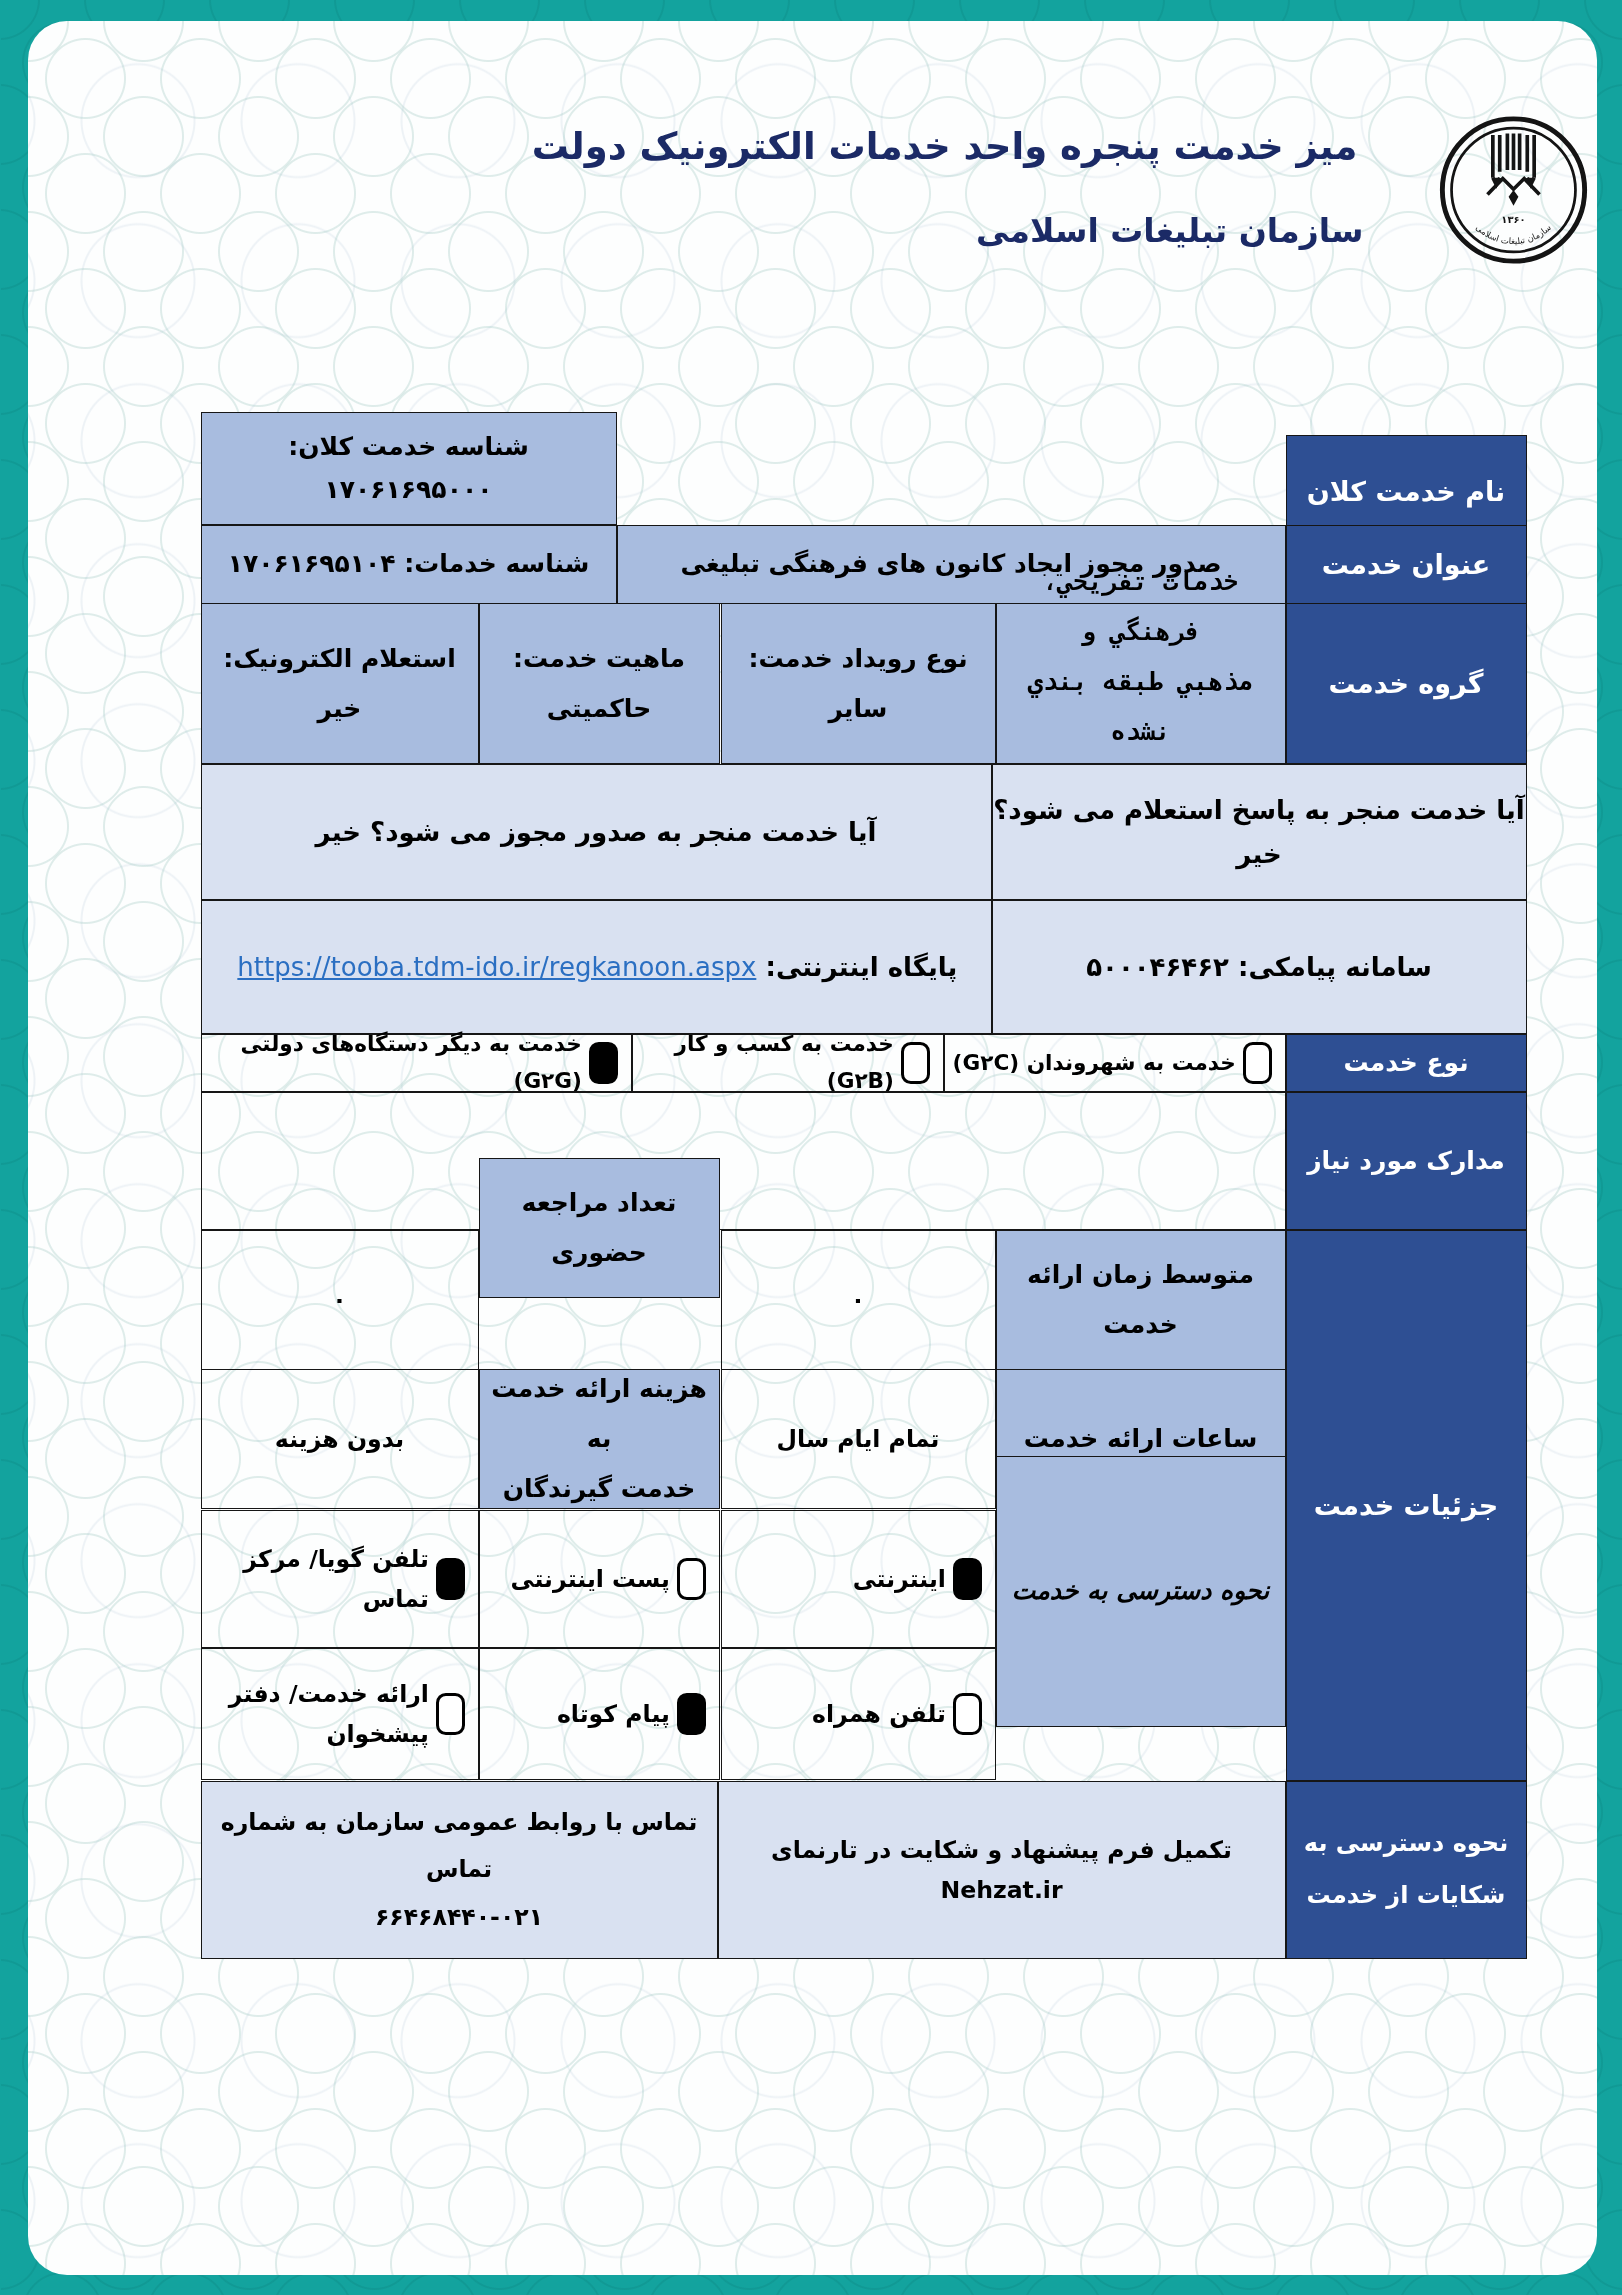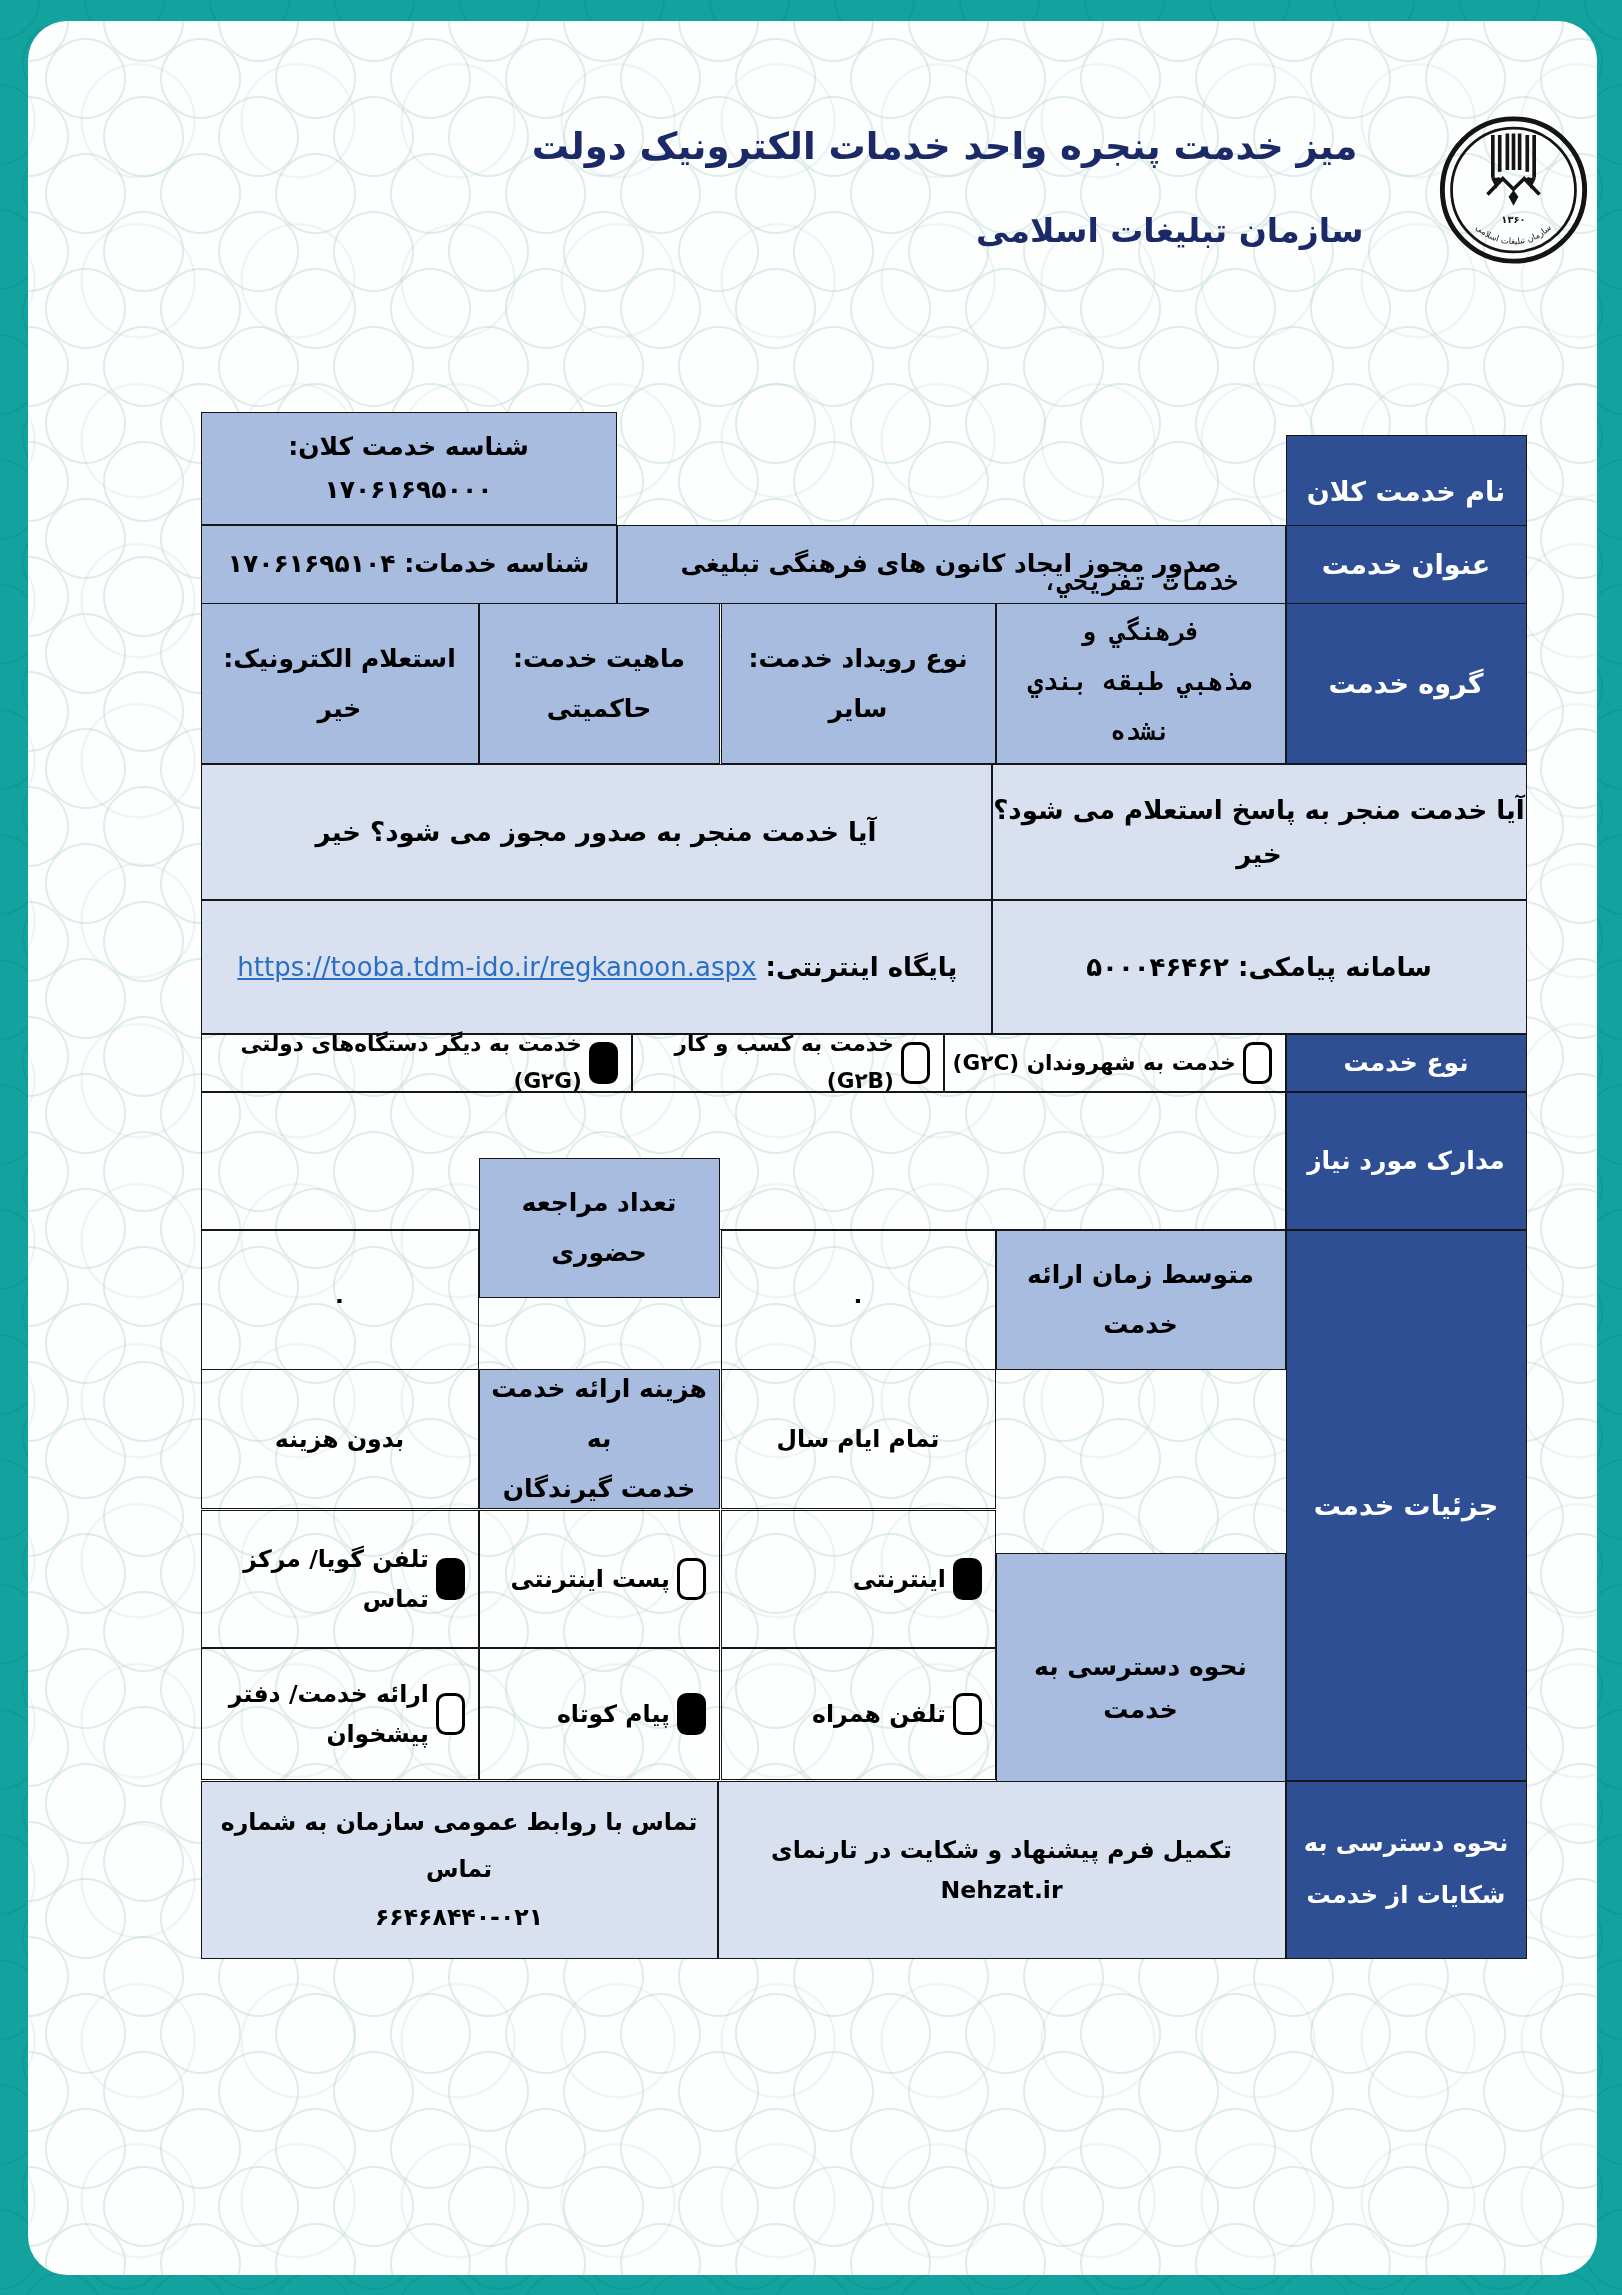--- a/index.html
+++ b/index.html
@@ -142,26 +142,27 @@
   <div class="cell plain" style="left:173px;top:1071px;width:1085px;height:138px;"></div>
 
   <div class="cell dark" style="left:1258px;top:1209px;width:241px;height:551px;">جزئیات خدمت</div>
 
   <div class="cell lt ml" style="left:968px;top:1209px;width:290px;height:140px;">متوسط زمان ارائه خدمت</div>
   <div class="cell plain sz36" style="left:693px;top:1209px;width:275px;height:140px;">۰</div>
   <div class="cell lt ml" style="left:451px;top:1137px;width:241px;height:140px;">تعداد مراجعه
 حضوری</div>
   <div class="cell plain sz36" style="left:173px;top:1209px;width:278px;height:140px;">۰</div>
 
+  <div class="cell lt ml" style="left:968px;top:1348px;width:290px;height:140px;">ساعات ارائه خدمت</div>
   <div class="cell plain sz36" style="left:693px;top:1348px;width:275px;height:140px;">تمام ایام سال</div>
   <div class="cell lt ml" style="left:451px;top:1348px;width:241px;height:140px;">هزینه ارائه خدمت به
 خدمت گیرندگان</div>
   <div class="cell plain sz36" style="left:173px;top:1348px;width:278px;height:140px;">بدون هزینه</div>
 
-  <div class="cell lt" style="left:968px;top:1532px;width:290px;height:271px;">نحوه دسترسی به خدمت</div>
+  <div class="cell lt" style="left:968px;top:1435px;width:290px;height:271px;font-style:italic;">نحوه دسترسی به خدمت</div>
 
   <div class="cell plain sz36" style="left:693px;top:1489px;width:275px;height:138px;">
     <span class="opt">
       <span class="cb checked"></span>
       <span class="lbl">اینترنتی</span>
     </span>
   </div>
   <div class="cell plain sz36" style="left:451px;top:1489px;width:241px;height:138px;">
     <span class="opt">
       <span class="cb"></span>

